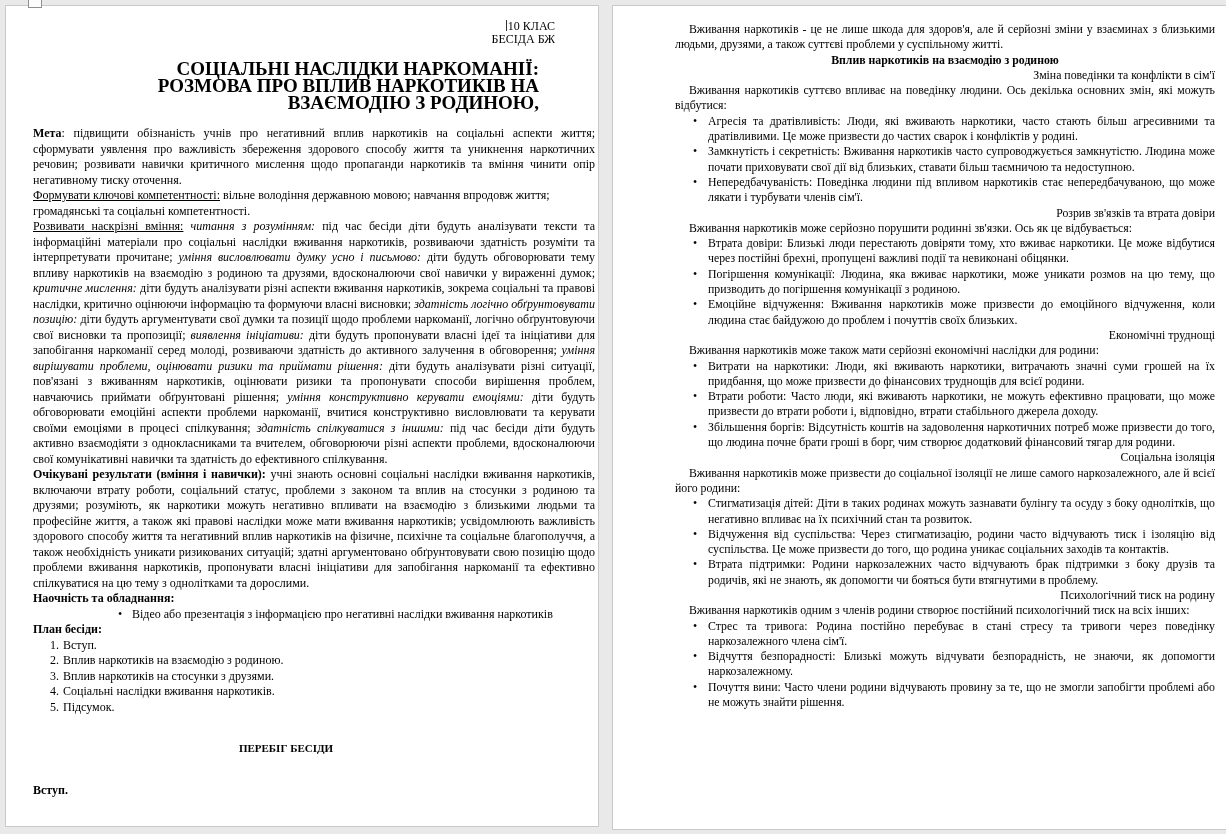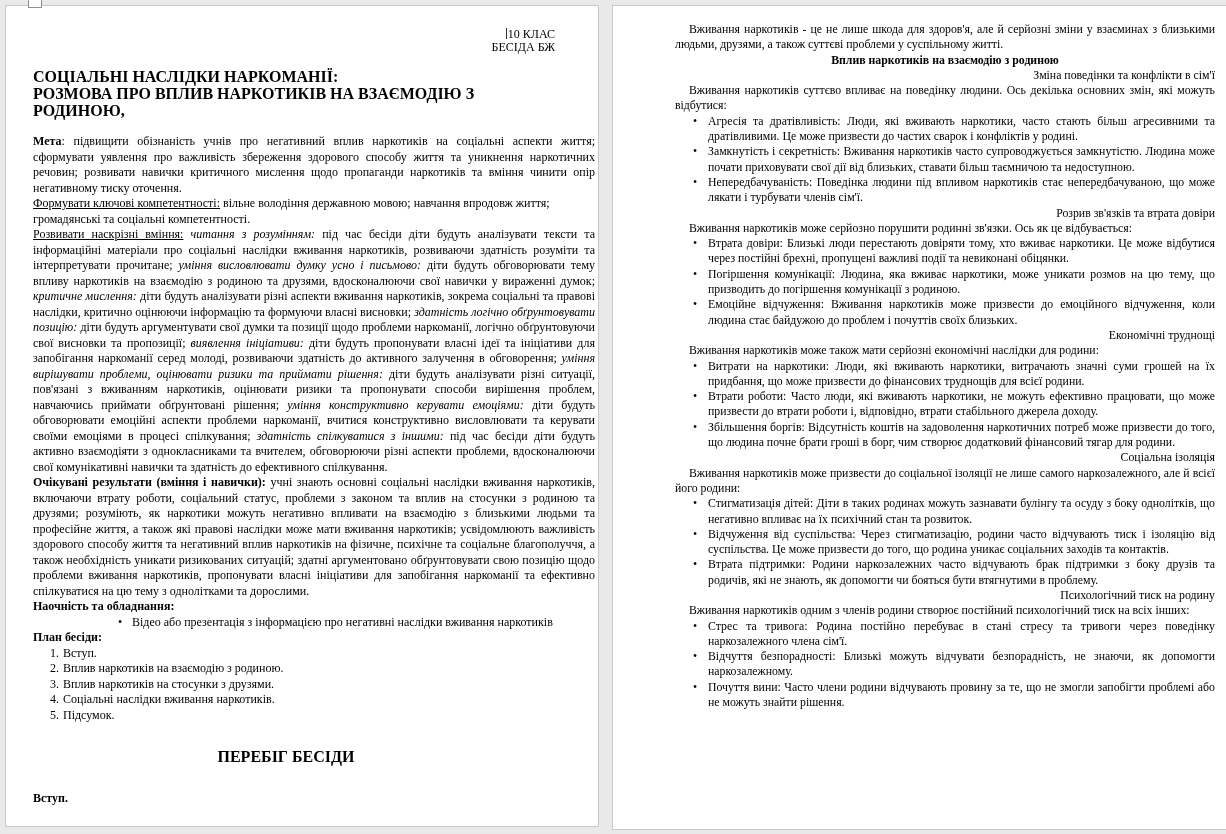--- a/index.html
+++ b/index.html
@@ -23,35 +23,35 @@
 
   
   .top-fragment{
     position:absolute;left:28px;top:-3px;width:12px;height:9px;
     background:#fdfdfd;border:1px solid #8f8f8f;z-index:5;
   }
 
   
   .l-content{
     padding:14px 3px 0 27px;
-    font-size:12px;line-height:15.5px;margin-top:8px;
+    font-size:12px;line-height:15.5px;
   }
   .doc-header{
     text-align:right;
     margin-right:40px;
     line-height:13px;
     white-space:nowrap;
   }
   .text-cursor{
     display:inline-block;width:1px;height:11px;background:#333;
     vertical-align:-1px;margin-right:1px;
   }
   .doc-title{
-    text-align:left;font-weight:bold;
-    font-size:16px;line-height:17px;
+    text-align:right;font-weight:bold;
+    font-size:19px;line-height:17px;
     margin:14px 56px 15px 0;
   }
   .l-para{margin:0;text-align:justify;}
   .l-para.no-justify{text-align:left;}
   .bold-lead{font-weight:bold;}
   .equip-list{
     margin:0;padding:0;list-style:none;
   }
   .equip-list li{
     position:relative;padding-left:99px;text-align:left;
@@ -65,21 +65,21 @@
   }
   .plan-list li{
     counter-increment:plan;
     padding-left:13px;position:relative;text-align:left;
   }
   .plan-list li::before{
     content:counter(plan) ".";
     position:absolute;left:0;top:0;
   }
   .proceed-heading{
-    text-align:center;font-weight:bold;font-size:16px;
+    text-align:center;font-weight:bold;font-size:11px;
     margin:26px 56px 0 0;
   }
   .intro-heading{
     font-weight:bold;margin-top:26px;
   }
 
   
   .r-content{
     padding:16px 22px 0 62px;
     font-size:11.8px;line-height:15.3px;

